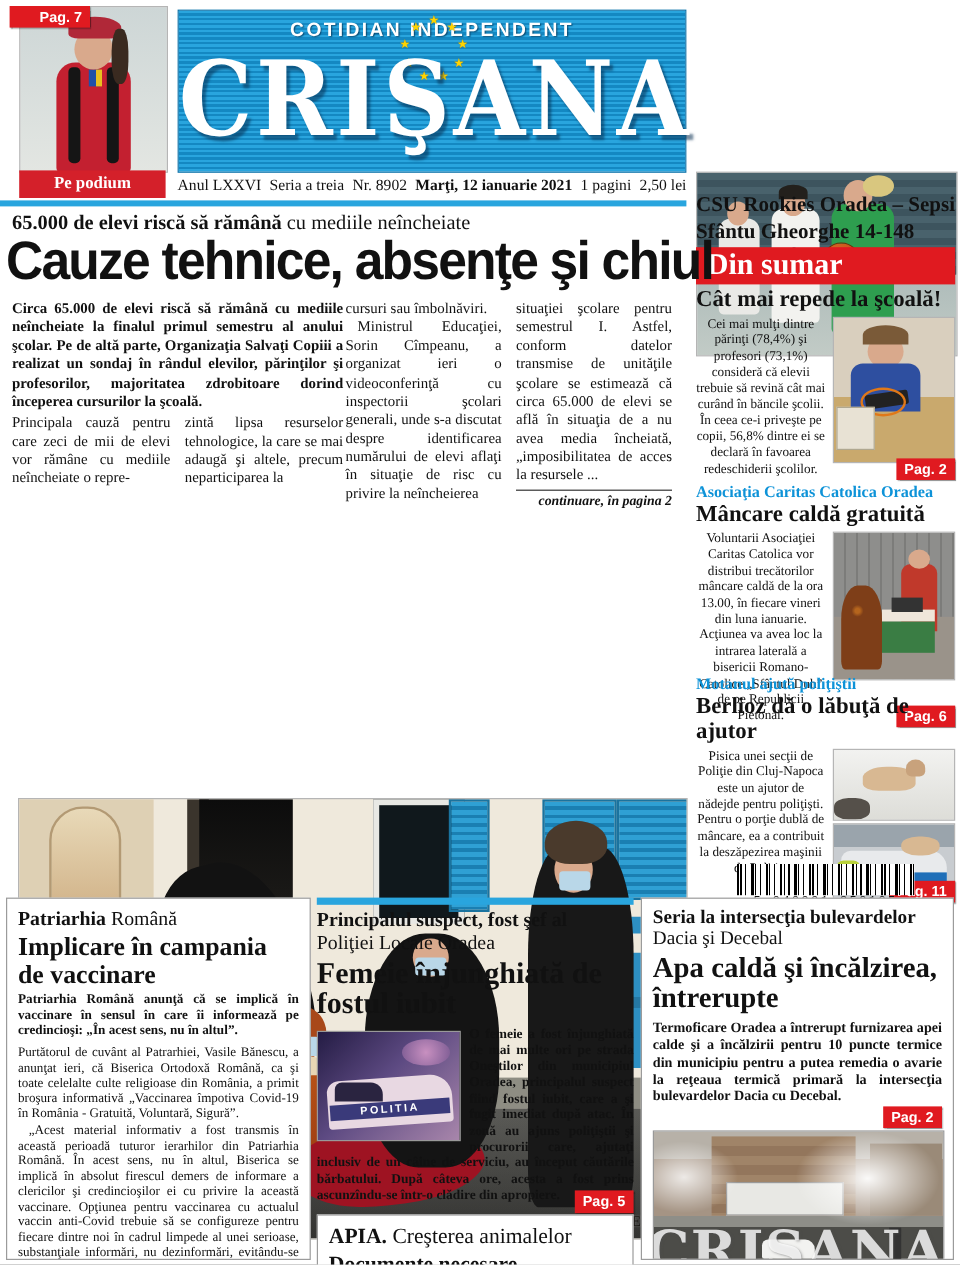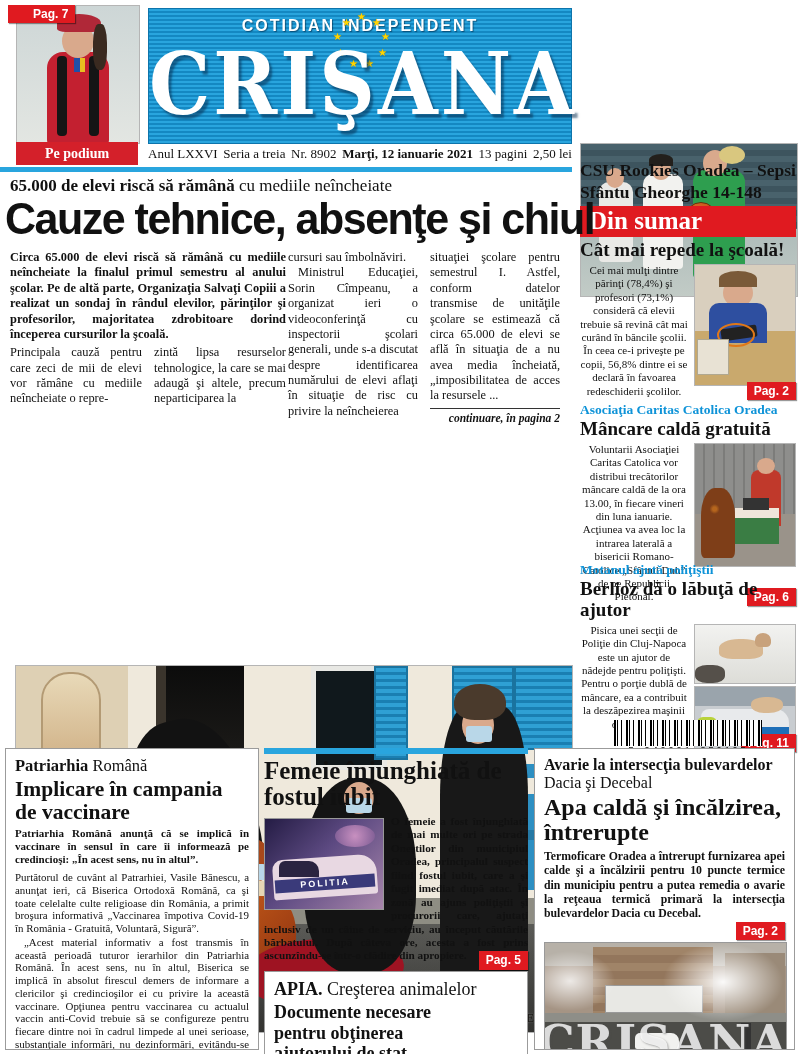--- a/index.html
+++ b/index.html
@@ -152,21 +152,21 @@
         <span>★</span>
         <span>★</span>
       </div>
     <div class="mast-title">CRIŞANA</div>
   </div>
   <div class="abs infoline">
     <span>Anul LXXVI</span>
     <span>Seria a treia</span>
     <span>Nr. 8902</span>
     <span class="b">Marţi, 12 ianuarie 2021</span>
-    <span>13 pagini</span>
+    <span>1 pagini</span>
     <span>2,50 lei</span>
   </div>
   <div class="abs bluebar-top"></div>
 
   <div class="abs photo bb-photo">
     <div style="position:absolute;left:0;top:0;width:100%;height:85px;background:repeating-linear-gradient(180deg,#49626c 0 6px,#3d545e 6px 12px);"></div>
     <div style="position:absolute;left:18px;top:38px;width:34px;height:80px;background:#e9e9e6;border-radius:10px 10px 4px 4px;"></div>
     <div class="skin" style="left:25px;top:24px;width:18px;height:20px;"></div>
     <div style="position:absolute;left:62px;top:30px;width:40px;height:95px;background:#f2f2ef;border-radius:10px 10px 4px 4px;"></div>
     <div style="position:absolute;left:75px;top:60px;color:#2a3a66;font-family:'Liberation Sans',sans-serif;font-weight:bold;font-size:15px;">4</div>
@@ -309,40 +309,41 @@
     <div class="lede">Patriarhia Română anunţă că se implică în vaccinare în sensul în care îi informează pe credincioşi: „În acest sens, nu în altul”.</div>
     <div class="bodytext">
       <p>Purtătorul de cuvânt al Patrarhiei, Vasile Bănescu, a anunţat ieri, că Biserica Ortodoxă Română, ca şi toate celelalte culte religioase din România, a primit broşura informativă „Vaccinarea împotiva Covid-19 în România - Gratuită, Voluntară, Sigură”.</p>
       <p>„Acest material informativ a fost transmis în această perioadă tuturor ierarhilor din Patriarhia Română. În acest sens, nu în altul, Biserica se implică în absolut firescul demers de informare a clericilor şi credincioşilor ei cu privire la această vaccinare. Opţiunea pentru vaccinarea cu actualul vaccin anti-Covid trebuie să se configureze pentru fiecare dintre noi în cadrul limpede al unei serioase, substanţiale informări, nu dezinformări, evitându-se astfel zona speculaţiilor excesive şi a extremelor. Doar cineva bine informat din surse sigure, credibile, validate instituţional, poate lua o decizie adecvată, menită să îi protejeze sănătatea personală şi pe a celor din jur”, a anunţat Vasile Bănescu.</p>
     </div>
 
   </div>
 
   <div class="abs bm">
     <div class="bm-bar"></div>
+    <div class="kick"><span class="b">Principalul suspect, fost şef al</span><span>Poliţiei Locale Oradea</span></div>
     <div class="head">Femeie înjunghiată de fostul iubit</div>
     <div class="bodywrap">
       <div class="carph">
         <div style="position:absolute;left:8px;top:38px;width:104px;height:40px;background:#e8d8e2;border-radius:10px 18px 3px 3px;transform:rotate(-4deg);"></div>
         <div style="position:absolute;left:14px;top:42px;width:40px;height:16px;background:#2a2440;border-radius:6px 10px 0 0;"></div>
         <div style="position:absolute;left:10px;top:58px;width:100px;height:13px;background:#3a3a7a;color:#fff;font-family:'Liberation Sans',sans-serif;font-weight:bold;font-size:9px;text-align:center;line-height:13px;letter-spacing:2px;transform:rotate(-4deg);">POLITIA</div>
         <div style="position:absolute;left:70px;top:6px;width:40px;height:22px;background:radial-gradient(circle,#c890c0,#7a5a92);border-radius:50%;"></div>
       </div>
       <span>O femeie a fost înjunghiată de mai multe ori pe strada Oneştilor din municipiul Oradea, principalul suspect fiind fostul iubit, care a şi fugit imediat după atac. În zonă au ajuns poliţiştii şi procurorii care, ajutaţi inclusiv de un câine de serviciu, au început căutările bărbatului. După câteva ore, acesta a fost prins ascunzîndu-se într-o clădire din apropiere.</span>
       <span class="badge">Pag. 5</span>
     </div>
     <div class="box apia">
       <div class="t1"><span class="b">APIA.</span><span> Creşterea animalelor</span></div>
       <div class="t2">Documente necesare pentru obţinerea ajutorului de stat</div>
 
     </div>
   </div>
 
   <div class="abs box br">
-    <div class="kick"><span class="b">Avarie la intersecţia bulevardelor</span><span>Dacia şi Decebal</span></div>
+    <div class="kick"><span class="b">Seria la intersecţia bulevardelor</span><span>Dacia şi Decebal</span></div>
     <div class="head">Apa caldă şi încălzirea, întrerupte</div>
     <div class="lede">Termoficare Oradea a întrerupt furnizarea apei calde şi a încălzirii pentru 10 puncte termice din municipiu pentru a putea remedia o avarie la reţeaua termică primară la intersecţia bulevardelor Dacia cu Decebal.</div>
     <span class="badge">Pag. 2</span>
     <div class="street">
       <div style="position:absolute;left:48px;top:4px;width:120px;height:66px;background:repeating-linear-gradient(180deg,#a08468 0 8px,#93765c 8px 16px);"></div>
       <div style="position:absolute;left:180px;top:10px;width:60px;height:60px;background:#9a8a78;"></div>
       <div style="position:absolute;left:60px;top:42px;width:96px;height:26px;background:#e8e8e4;border:1px solid #999;"></div>
       <div style="position:absolute;left:118px;top:0;width:120px;height:78px;background:radial-gradient(closest-side,rgba(255,255,255,.95),rgba(255,255,255,0));"></div>
       <div style="position:absolute;left:-20px;top:8px;width:90px;height:60px;background:radial-gradient(closest-side,rgba(255,255,255,.8),rgba(255,255,255,0));"></div>
 

